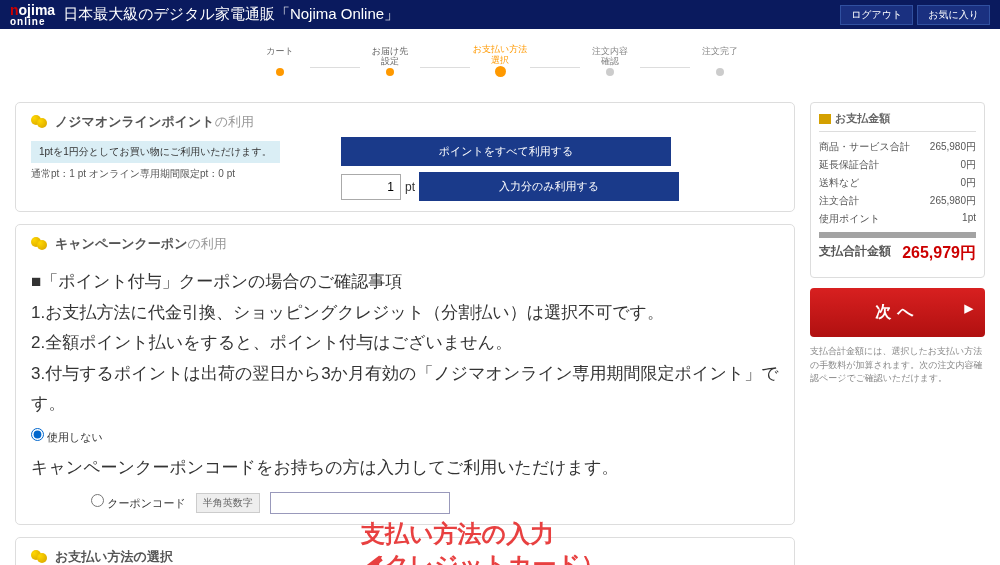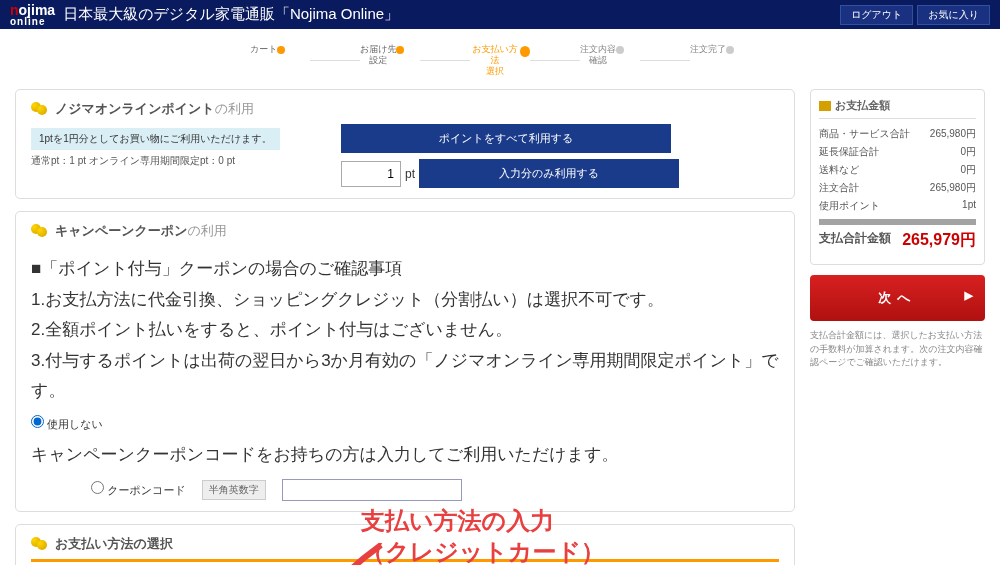--- a/index.html
+++ b/index.html
@@ -7,21 +7,21 @@
 .header{background:#0a1a5e;height:29px;display:flex;align-items:center;justify-content:space-between;padding:0 10px}
 .logo-area{display:flex;align-items:center;gap:8px}
 .logo-text{color:#fff;font-size:15px}
 .logo{color:#fff;font-weight:bold;font-size:14px;display:flex;flex-direction:column;line-height:1}
 .logo .top{font-size:14px}
 .logo .bot{font-size:10px;letter-spacing:1px}
 .logo .red{color:#c00}
 .header-btns{display:flex;gap:4px}
 .header-btn{background:#1a3080;color:#fff;border:1px solid #3050a0;padding:2px 10px;font-size:10px;cursor:pointer}
 .progress{display:flex;align-items:center;justify-content:center;gap:0;padding:15px 0 25px;font-size:9px;color:#888}
-.step{display:flex;flex-direction:row;position:relative;width:60px}
+.step{display:flex;flex-direction:column;align-items:center;position:relative;width:60px}
 .step-dot{width:8px;height:8px;border-radius:50%;background:#ccc;margin-top:2px}
 .step.done .step-dot{background:#f90}
 .step.active .step-dot{background:#f90;width:11px;height:11px}
 .step.active{color:#f90}
 .step.done{color:#666}
 .step-line{width:50px;height:1px;background:#ddd;margin-top:13px}
 .step-label{text-align:center;line-height:1.2;height:20px}
 .main{display:flex;gap:15px;padding:0 15px}
 .left{flex:1;max-width:790px}
 .right{width:175px}
@@ -40,34 +40,34 @@
 .pts-note{background:#daeef5;padding:4px 8px;font-size:10px;margin:4px 0;display:inline-block}
 .pts-small{font-size:10px;color:#555}
 .points-right{flex:1;display:flex;flex-direction:column;gap:6px;align-items:flex-start}
 .blue-btn{background:#1a3a8a;color:#fff;border:none;padding:7px 0;font-size:11px;cursor:pointer;text-align:center}
 .blue-btn.wide{width:330px}
 .input-row{display:flex;align-items:center;gap:4px}
 .pts-input{width:60px;height:26px;border:1px solid #aaa;text-align:right;padding:0 6px;font-size:12px}
 .notes{font-size:17px;color:#333;line-height:1.8;margin:8px 0}
 .radio-row{font-size:11px;color:#333;margin:6px 0}
 .radio-row input{accent-color:#06c}
-.coupon-row{display:flex;align-items:center;gap:16px;margin-top:8px;padding-left:60px}
+.coupon-row{display:flex;align-items:center;gap:10px;margin-top:8px;padding-left:60px}
 .coupon-label{font-size:11px}
 .badge{background:#eee;border:1px solid #ccc;padding:2px 6px;font-size:10px;color:#666}
 .coupon-input{width:180px;height:22px;border:1px solid #99b}
 .pay-box{border:1px solid #bbb;padding:10px 14px;margin-top:8px}
 .pay-radio{font-size:12px;display:flex;align-items:center;gap:6px}
 .sel-bar{background:#a21caf;color:#fff;padding:4px 10px;font-size:11px;display:inline-block;margin:6px 0 10px}
 .side-panel{border:1px solid #ddd;border-radius:4px;padding:8px;margin-bottom:10px}
 .side-header{font-size:11px;font-weight:bold;color:#666;border-bottom:1px solid #ddd;padding-bottom:5px;margin-bottom:6px;display:flex;align-items:center;gap:4px}
 .cart-icon{width:12px;height:10px;background:#d4a000;position:relative}
 .side-row{display:flex;justify-content:space-between;font-size:10px;padding:2px 0;color:#555}
 .side-row.bold{font-size:12px;font-weight:bold;padding:5px 0}
 .side-row.red .val{color:#c00;font-size:16px;font-weight:bold}
-.next-btn{background:linear-gradient(#d82020,#b01010);color:#fff;border:none;width:100%;padding:14px 0;font-size:13px;font-weight:bold;border-radius:4px;cursor:pointer;position:relative;letter-spacing:6px}
+.next-btn{background:linear-gradient(#d82020,#b01010);color:#fff;border:none;width:100%;padding:14px 0;font-size:16px;font-weight:bold;border-radius:4px;cursor:pointer;position:relative;letter-spacing:6px}
 .next-btn::after{content:"▶";position:absolute;right:12px;font-size:11px;letter-spacing:0}
 .side-note{font-size:9px;color:#888;line-height:1.5;margin-top:8px}
 .annotation{position:absolute;color:#e84040;font-size:24px;font-weight:bold;pointer-events:none;line-height:1.3}
 .arrow{position:absolute;pointer-events:none}
 </style>
 </head>
 <body>
 
 <div class="header">
   <div class="logo-area">

